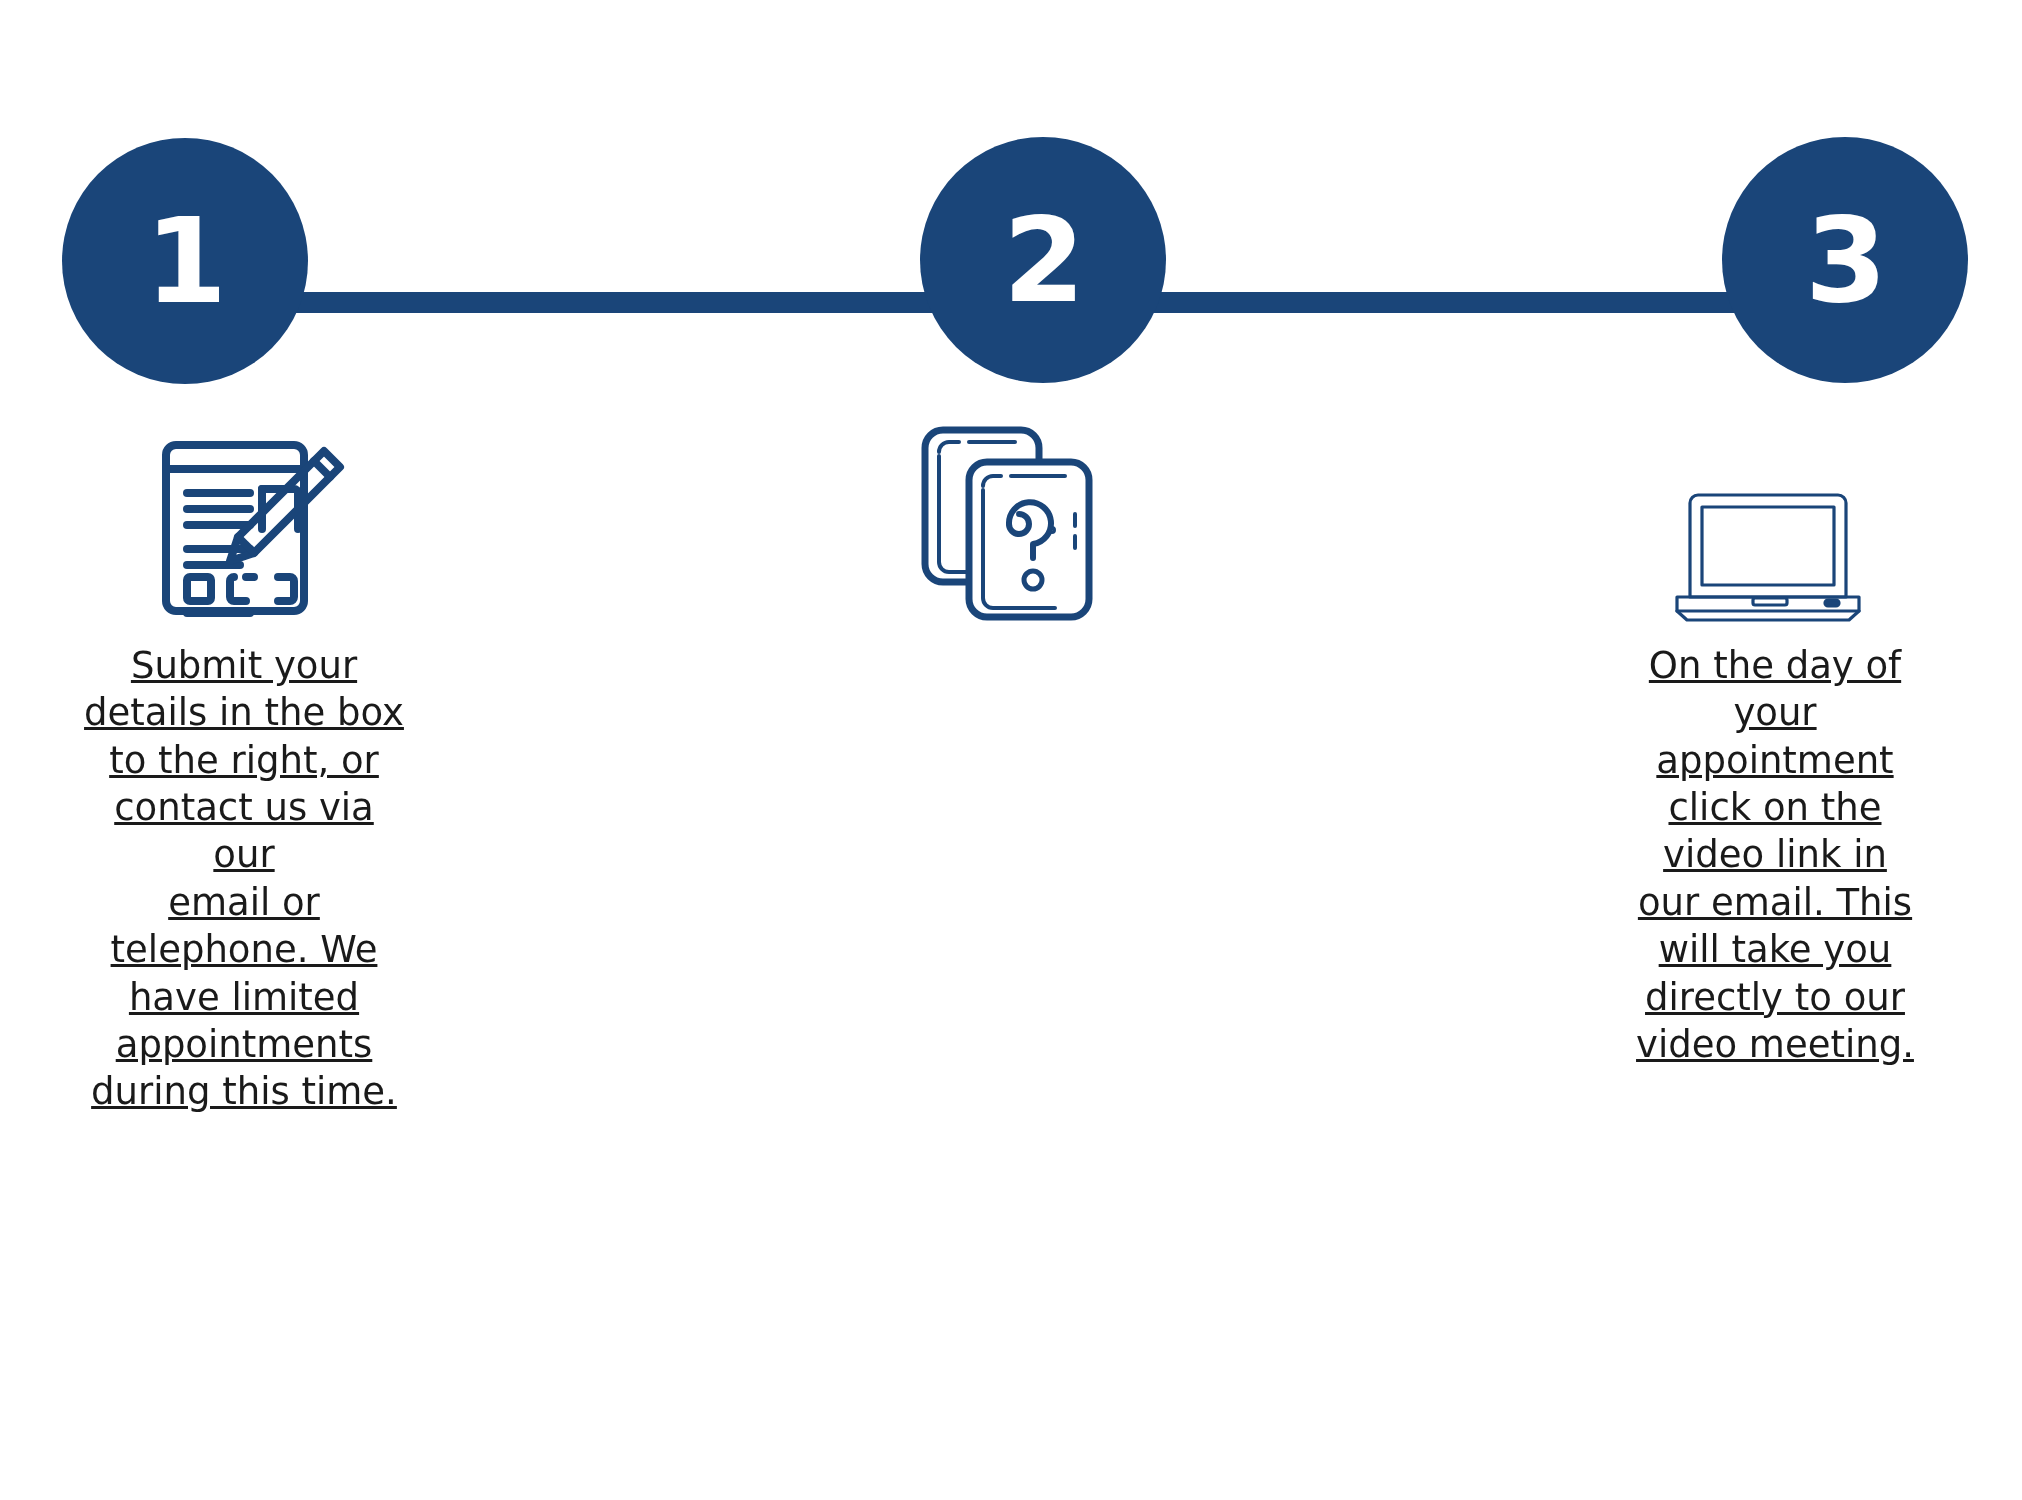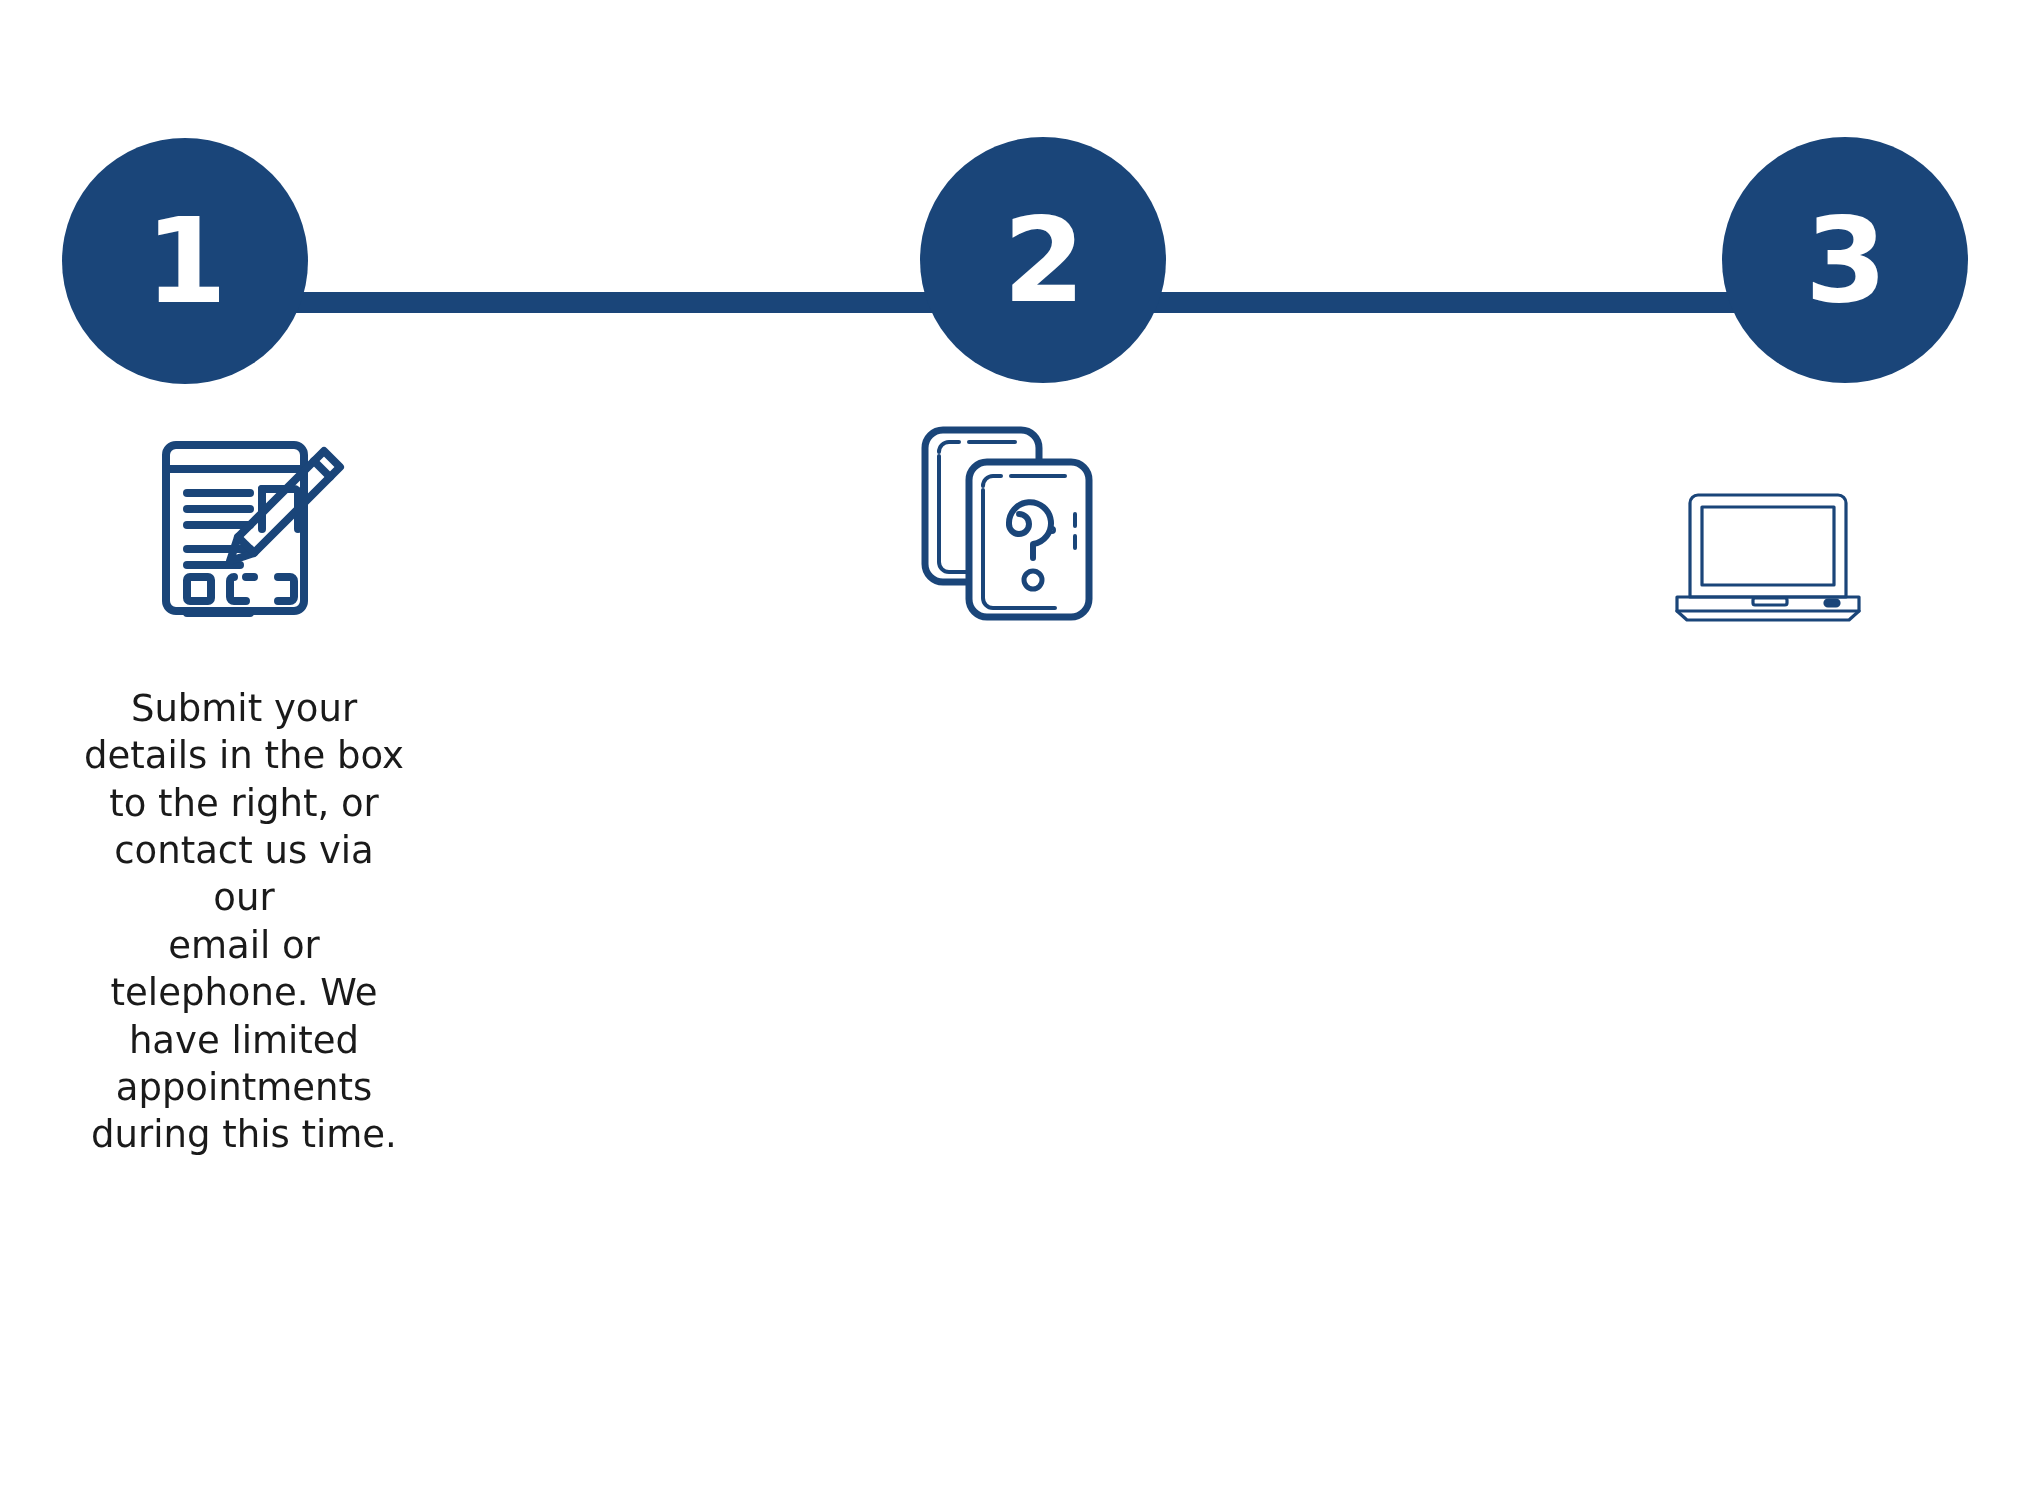--- a/index.html
+++ b/index.html
@@ -77,29 +77,30 @@
     flex-direction: column;
     align-items: center;
   }
   .icon-wrap {
     height: 230px;
     display: flex;
     align-items: flex-end;
     justify-content: center;
   }
   .col-text {
-    margin-top: 60px;
+    margin-top: 17px;
     width: 330px;
     text-align: center;
     color: #1a1a1a;
     font-family: "DejaVu Sans", sans-serif;
     font-size: 37px;
     line-height: 1.28;
     font-weight: 400;
     white-space: pre-line;
+    text-decoration: underline;
   }
   #column-1 .icon-wrap { margin-left: -186px; }
   #column-1 .col-text  { margin-left: -186px; }
   #column-2 .icon-wrap { margin-left: 12px; }
   #column-2 .col-text  { margin-left: 12px; }
   #column-3 .icon-wrap { margin-left: 180px; }
   #column-3 .col-text  { margin-left: 180px; width: 310px; }
 </style>
 </head>
 <body>
@@ -207,16 +208,25 @@
             <path d="M4 112 h182 v14 H4 z"></path>
 
             <path d="M4 126 l10 9 h162 l10 -9"></path>
 
             <rect x="80" y="113" width="34" height="7" rx="2"></rect>
 
             <rect x="152" y="115" width="14" height="6" rx="3" fill="#1A4579"></rect>
           </g>
         </svg>
       </div>
+      <div class="col-text">On the day of
+your
+appointment
+click on the
+video link in
+our email. This
+will take you
+directly to our
+video meeting.</div>
     </div>
 
   </div>
 </div>
 
 </body></html>

